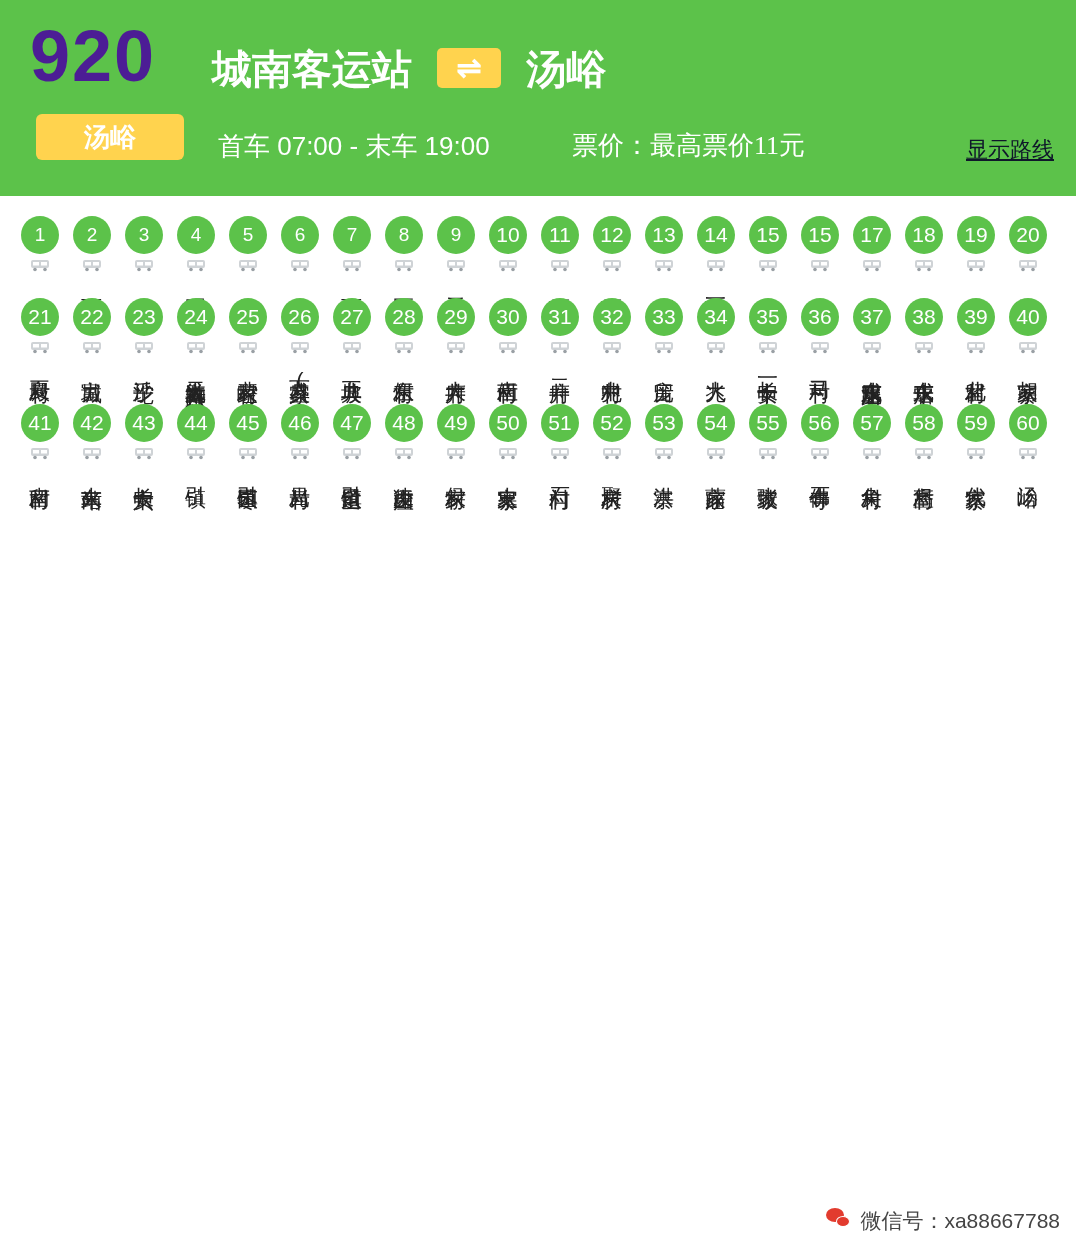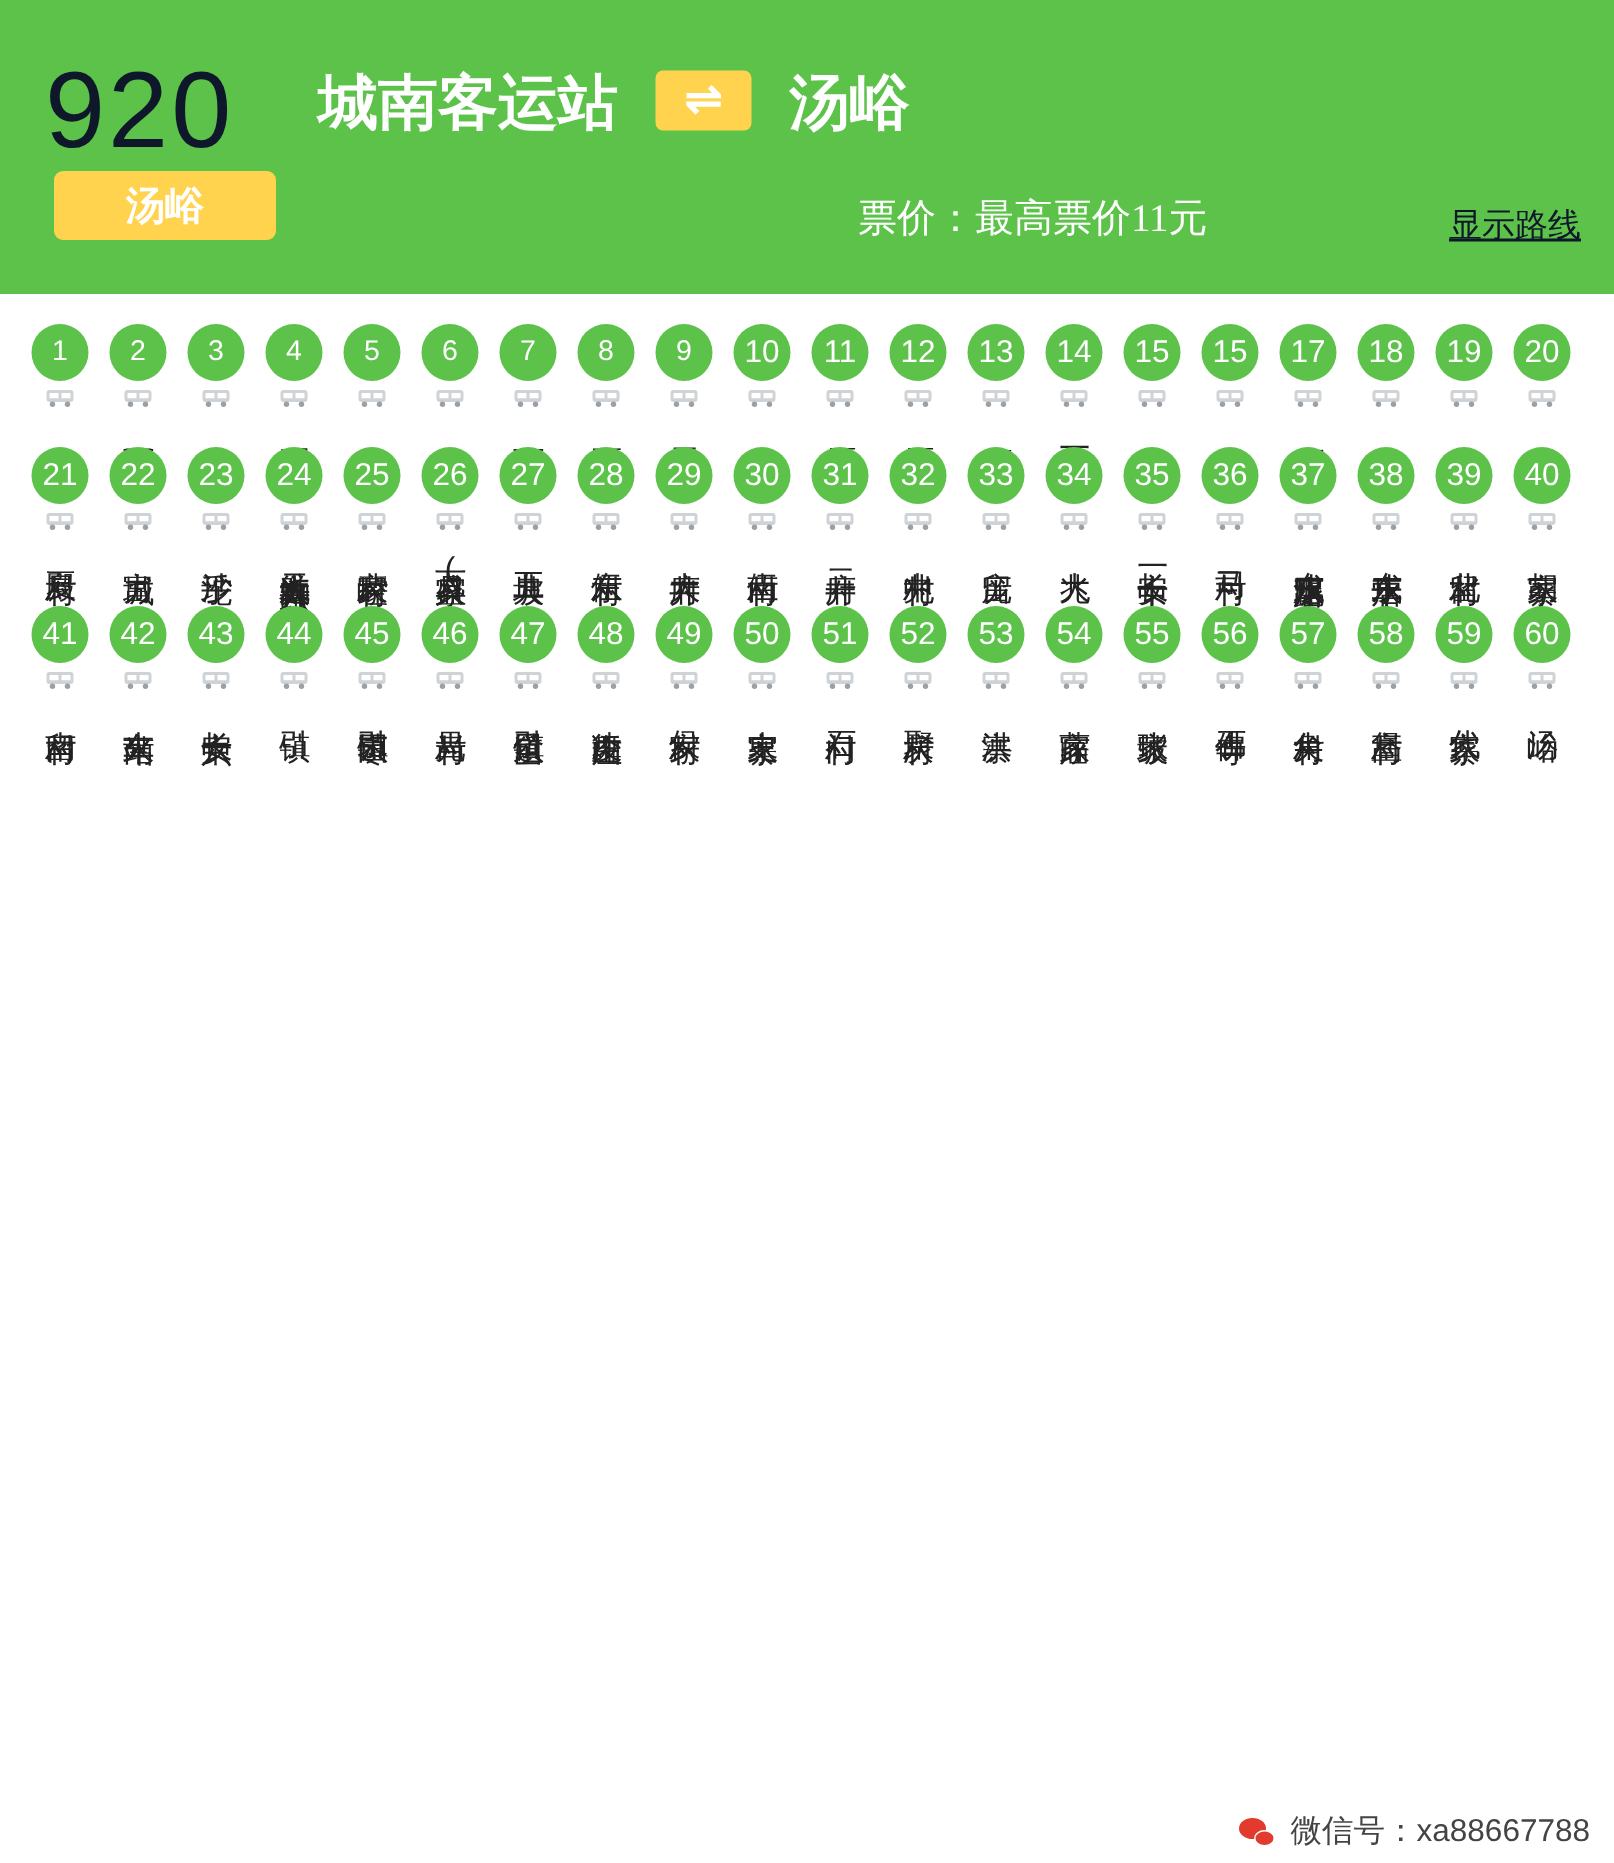--- a/index.html
+++ b/index.html
@@ -19,24 +19,24 @@
   .header {
     background: #5cc24a;
     width: 1076px;
     height: 196px;
     position: relative;
     padding: 0;
   }
   .hdr-route-no {
     position: absolute;
     left: 30px;
-    top: 32px;
+    top: 14px;
     font-size: 72px;
-    font-weight: normal;
-    color: #0f172a;
+    font-weight: bold;
+    color: #4c1d95;
     letter-spacing: 2px;
     line-height: 84px;
   }
   .hdr-badge {
     position: absolute;
     left: 36px;
     top: 114px;
     width: 148px;
     height: 46px;
     background: #ffd34e;
@@ -168,21 +168,21 @@
     left: 0;
     bottom: 0;
     width: 1076px;
     height: 46px;
   }
   .wechat-tag {
     position: absolute;
     right: 16px;
     bottom: 8px;
     display: flex;
-    align-items: flex-end;
+    align-items: flex-start;
     font-size: 21px;
     color: #444444;
     line-height: 26px;
   }
   .wechat-ico {
     width: 26px;
     height: 22px;
     margin-right: 8px;
     position: relative;
   }
@@ -206,20 +206,21 @@
 <body>
 
 <div class="header">
   <div class="hdr-route-no">920</div>
   <div class="hdr-badge">汤峪</div>
   <div class="hdr-title">
     <span>城南客运站</span>
     <span class="hdr-arrow-box"><span>⇌</span></span>
     <span>汤峪</span>
   </div>
+  <div class="hdr-times">首车 07:00 - 末车 19:00</div>
   <div class="hdr-fare">票价：最高票价11元</div>
   <div class="hdr-showroute">显示路线</div>
 </div>
 
 <div class="stops">
   <div class="stop-row row-1" id="row1">
       <div class="stop">
         <div class="stop-num">1</div>
         <div class="stop-icon">
           <svg width="28" height="14" viewBox="0 0 28 14">

